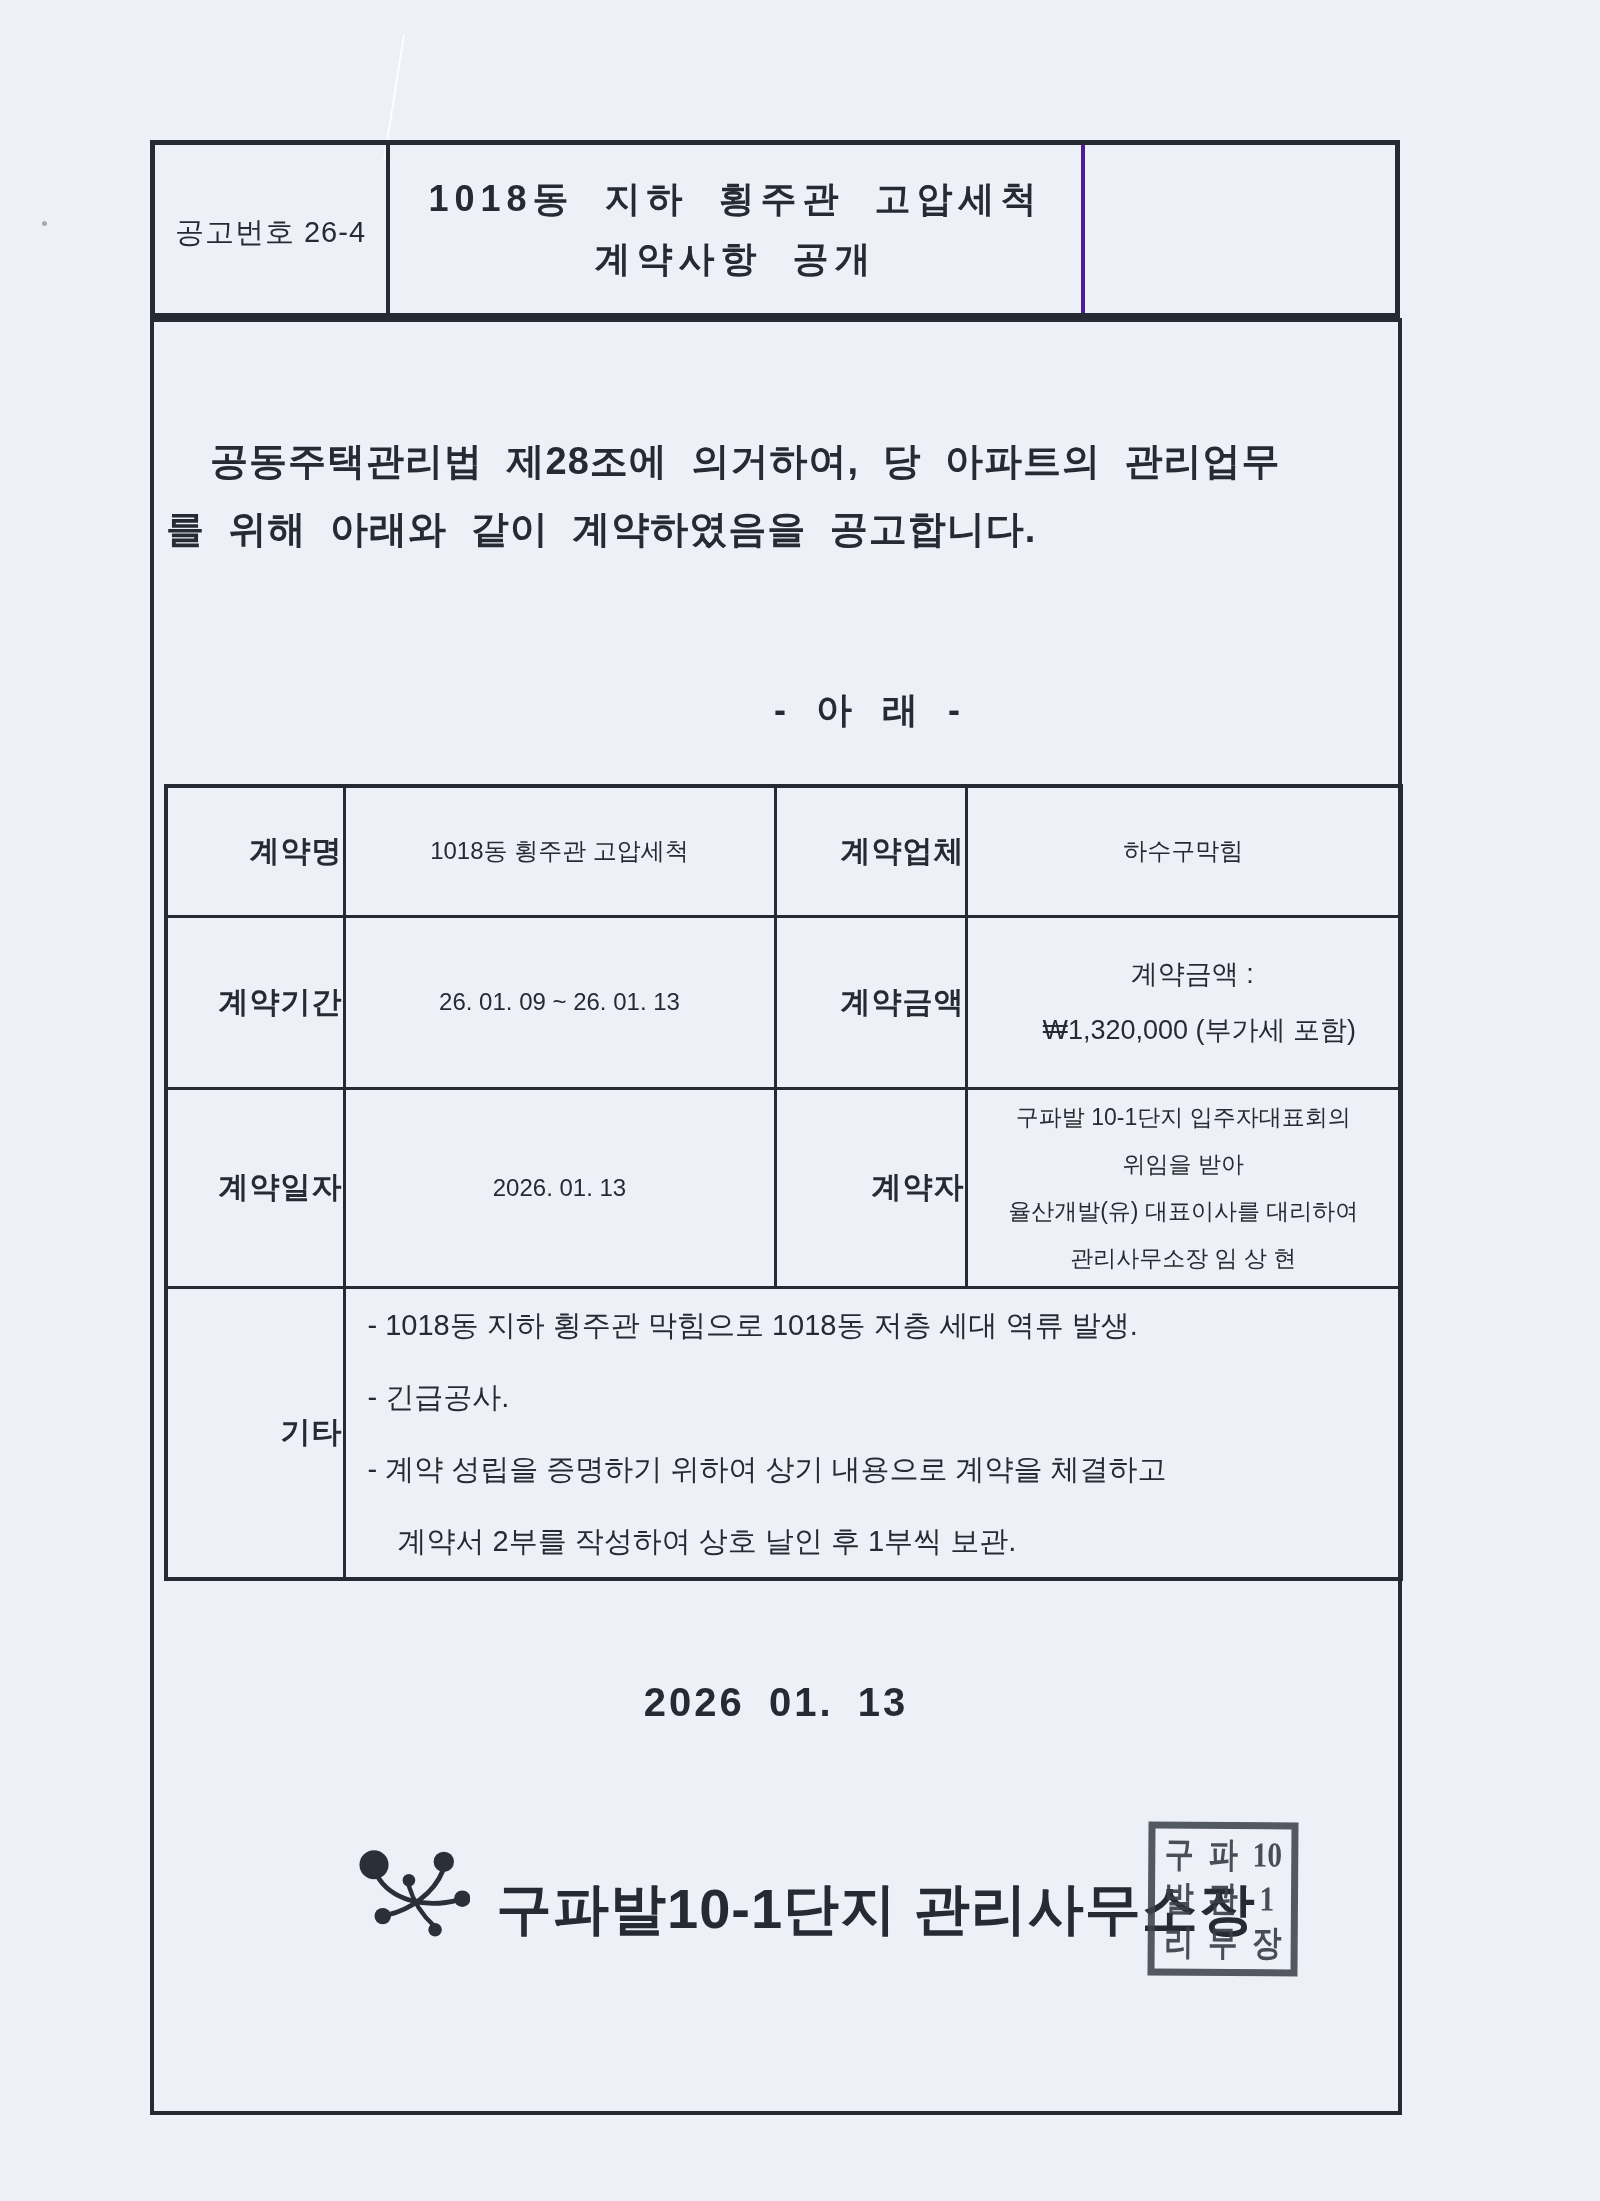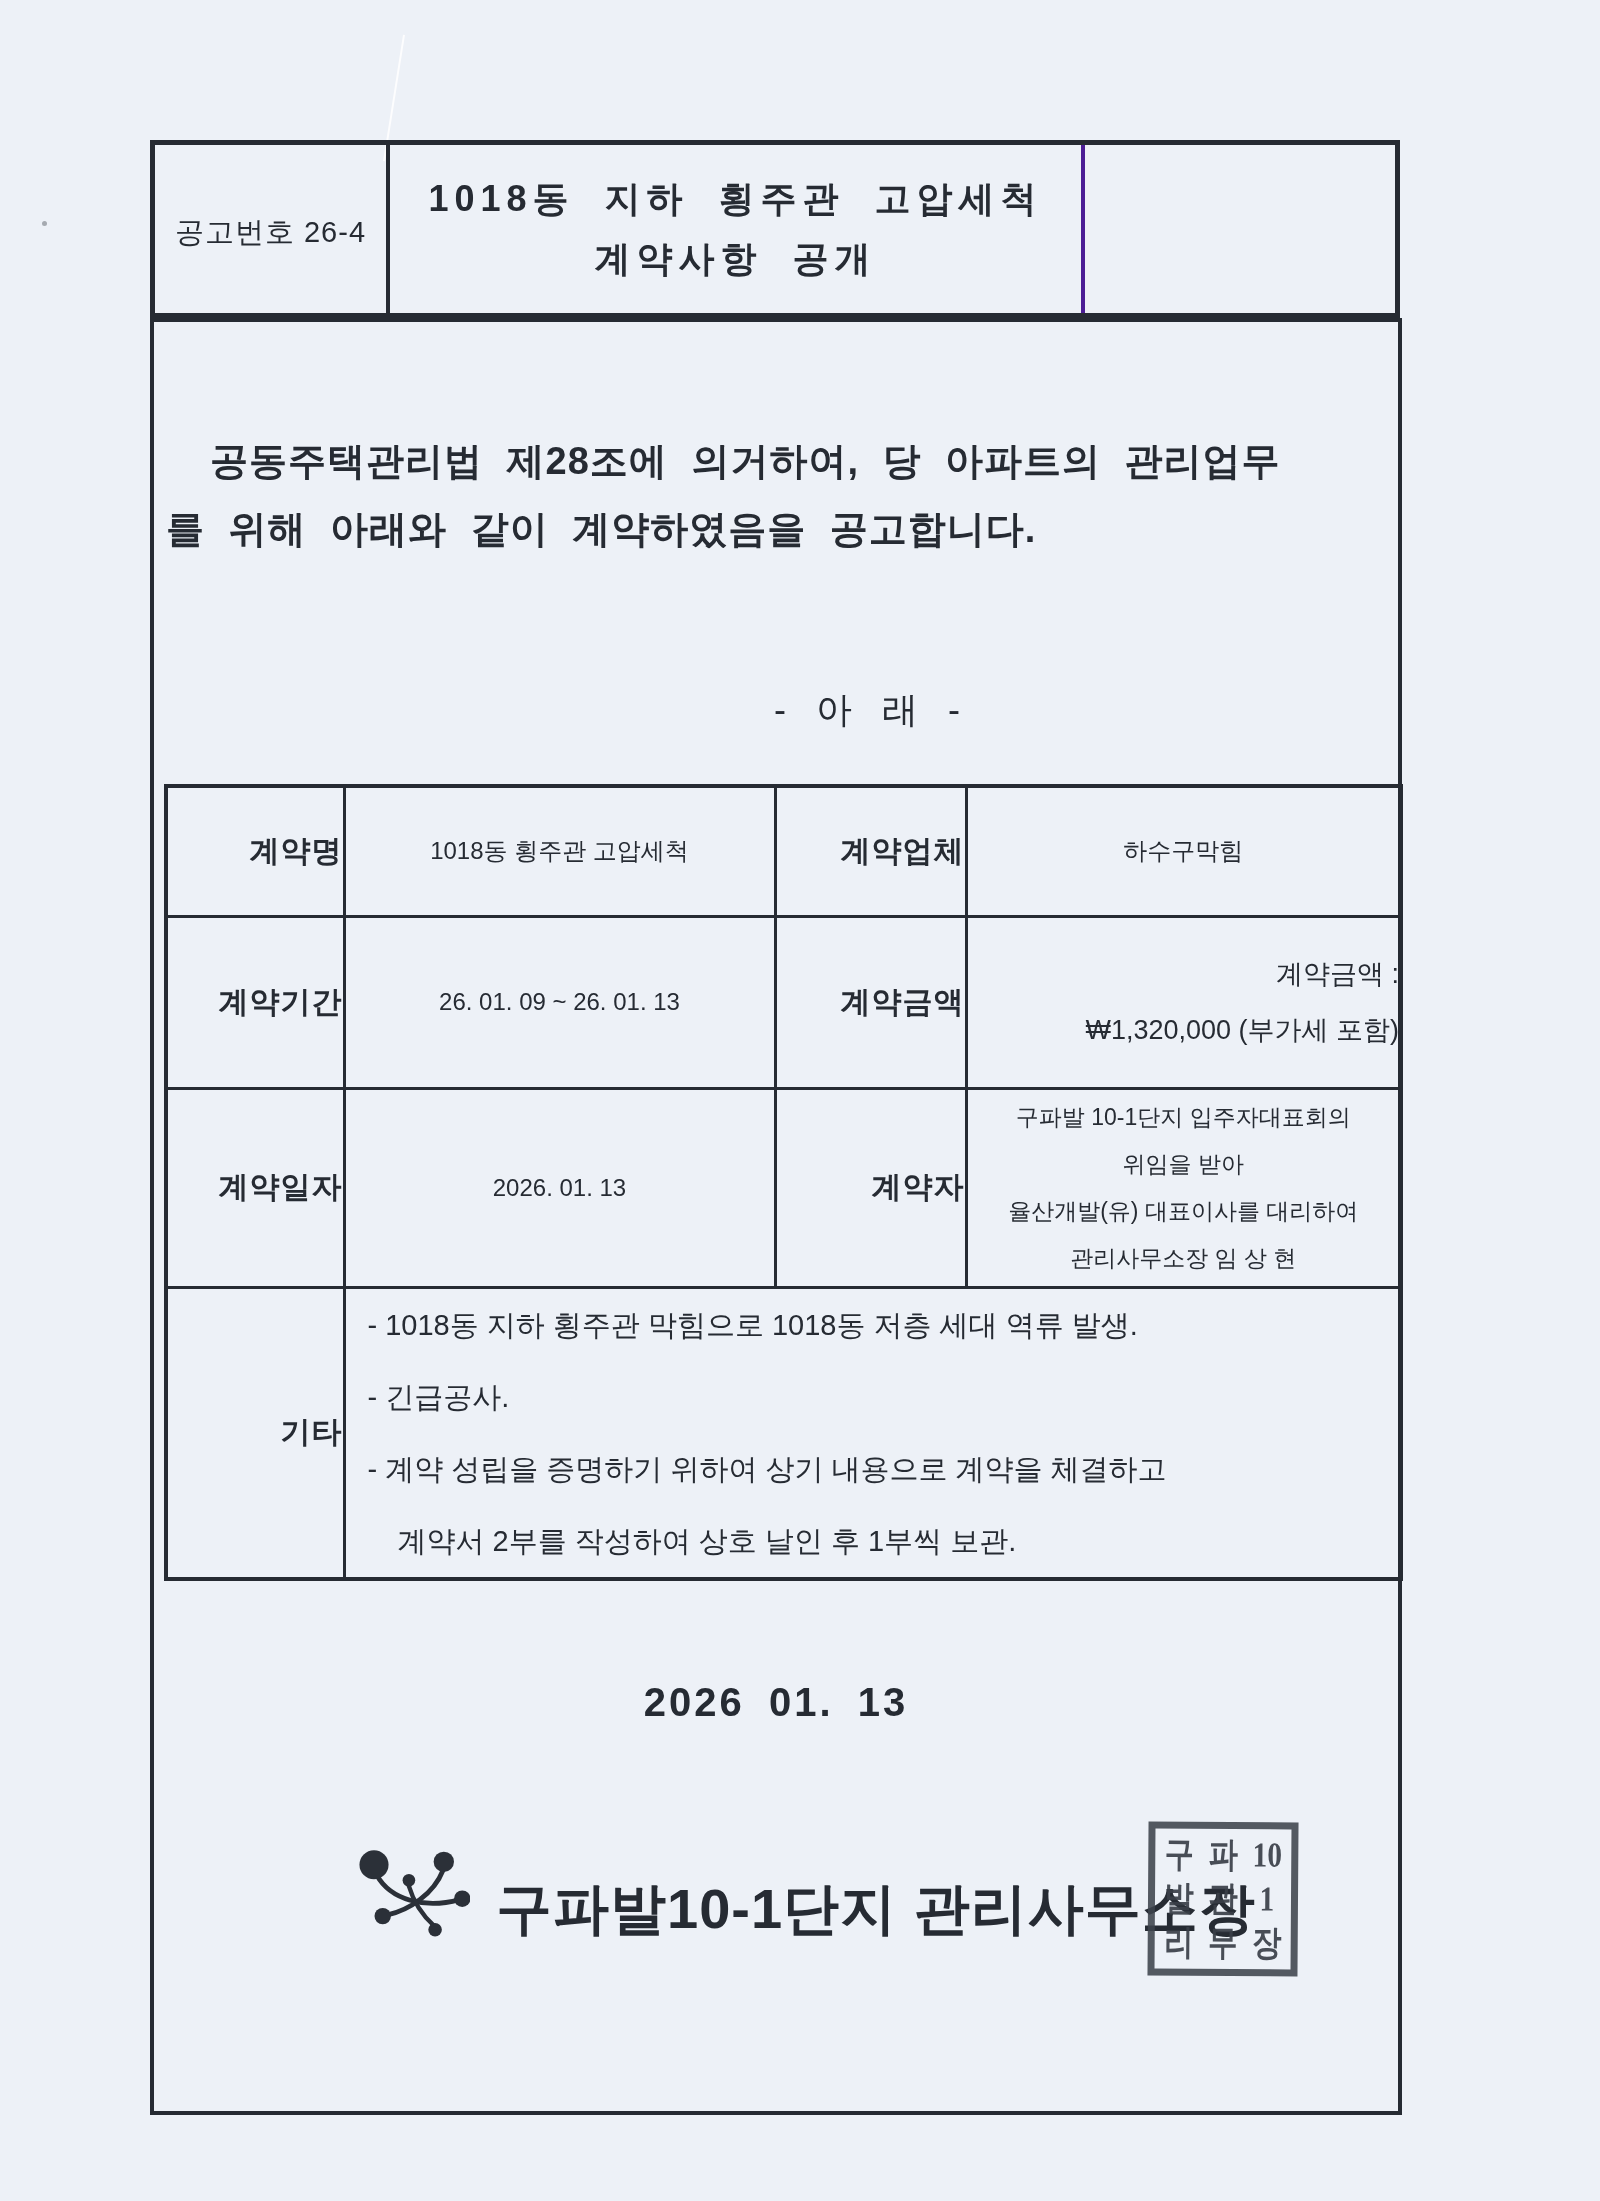--- a/index.html
+++ b/index.html
@@ -27,31 +27,31 @@
 
   
   .big-box { position:absolute; left:150px; top:318px; width:1252px; height:1797px; border:4px solid #262b33; }
 
   
   .intro-line { position:absolute; font-size:38px; font-weight:bold; letter-spacing:1px; word-spacing:12px; white-space:nowrap; }
   .intro-1 { left:210px; top:424px;margin-top:12px; }
   .intro-2 { left:166px; top:504px; }
 
   .divider { position:absolute; left:150px; top:686px; width:1444px; text-align:center;
-    font-size:36px; font-weight:normal; letter-spacing:10px; }
+    font-size:36px; font-weight:bold; letter-spacing:10px; }
 
   
   table.contract { position:absolute; left:164px; top:784px; border-collapse:collapse;
     border:4px solid #262b33; table-layout:fixed; }
   table.contract td { border:3px solid #262b33; vertical-align:middle; }
   .col1 { width:178px; } .col2 { width:431px; } .col3 { width:191px; } .col4 { width:435px; }
   td.lbl { text-align:right; font-size:30px; font-weight:bold; letter-spacing:1px; }
   td.val { text-align:center; font-size:24px; }
   .r1 { height:130px; } .r2 { height:172px;margin-top:18px; } .r3 { height:192px; } .r4 { height:292px; }
-  td.amount { text-align:right; font-size:27px; padding-left:18px; line-height:56px; }
+  td.amount { text-align:center; font-size:27px; padding-left:18px; line-height:56px; }
   td.amount .indent { padding-left:14px; }
   td.party { text-align:center; font-size:23px; line-height:47px; padding:4px 2px; }
   td.etc { padding-left:22px; font-size:29px; line-height:72px; }
   td.etc .cont { padding-left:30px; }
 
   .sign-date { position:absolute; left:150px; top:1680px; width:1252px; text-align:center;
     font-size:40px; font-weight:bold; letter-spacing:3px; word-spacing:10px; }
 
   
   .logo { position:absolute; left:342px; top:1838px; width:128px; height:100px; }

